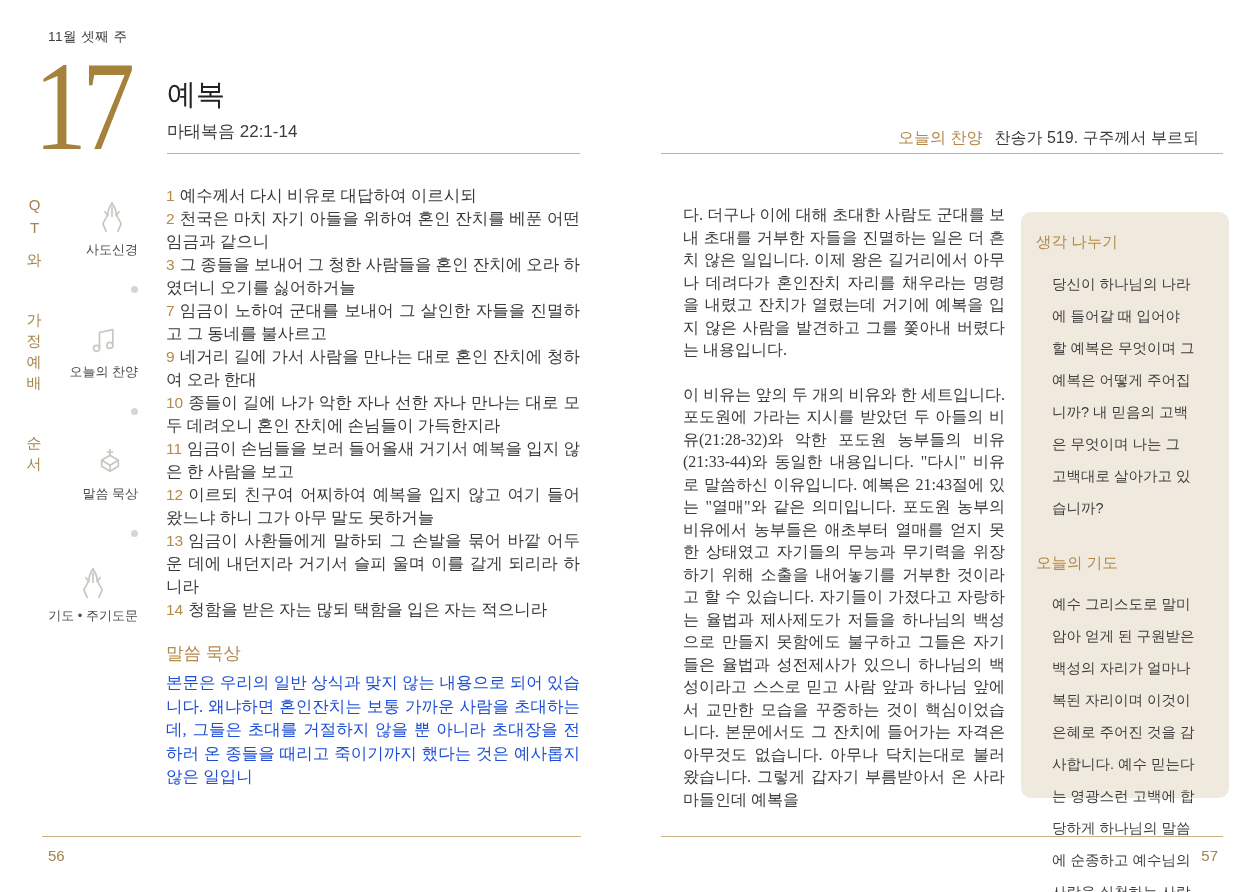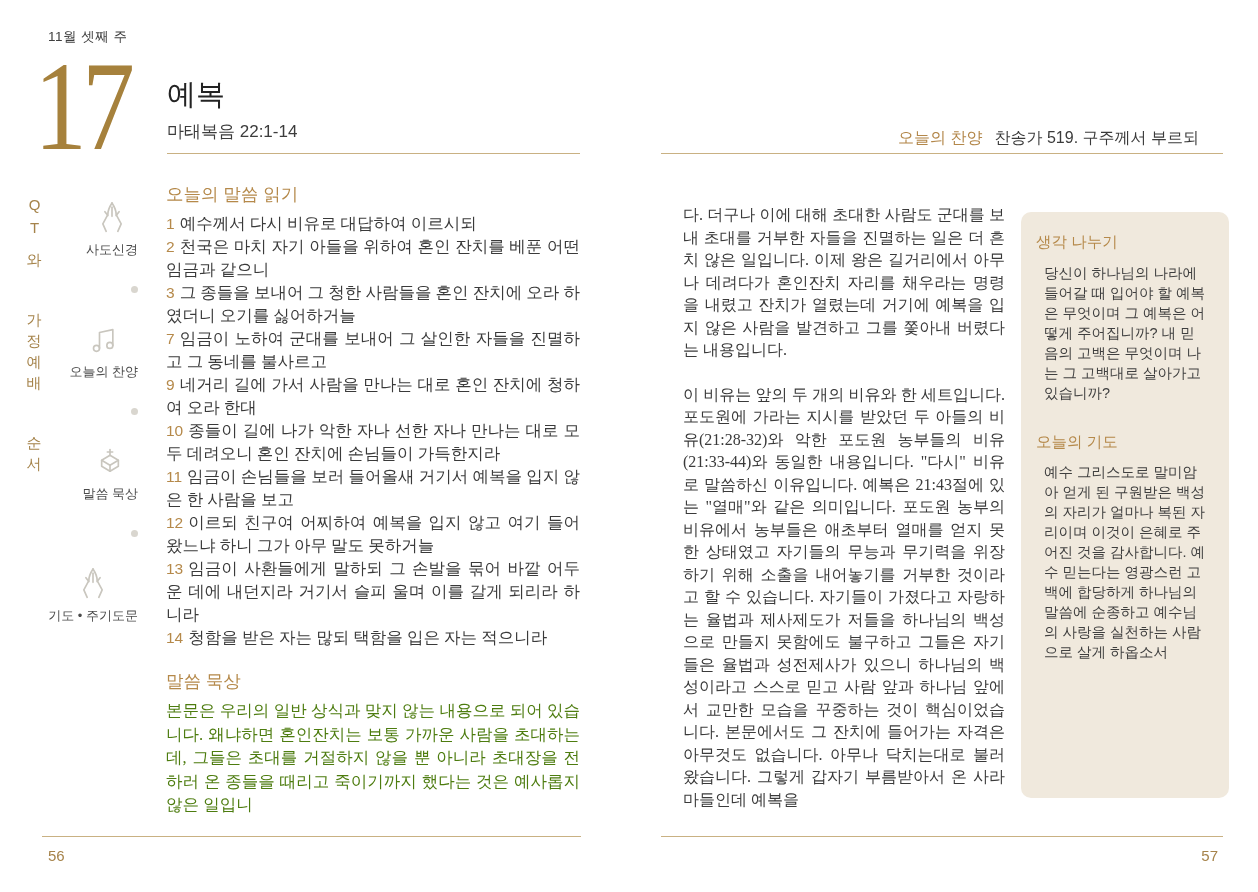--- a/index.html
+++ b/index.html
@@ -43,32 +43,32 @@
   .step-label{font-size:13px;color:#4b4b4b;margin-top:3px;white-space:nowrap;}
   .dot{width:7px;height:7px;border-radius:50%;background:#d9d6cf;margin:27px 0;}
   
   .reading{position:absolute;left:166px;top:184px;width:414px;}
   .section-heading{font-size:17.5px;font-weight:500;color:#b5894a;margin:0 0 7px 0;line-height:1.2;}
   .verse{margin:0;font-family:"Liberation Serif","DejaVu Serif",serif;
     font-size:16.5px;line-height:23px;color:#3a3a3a;text-align:justify;}
   .vnum{color:#b5894a;font-family:"Liberation Sans","DejaVu Sans",sans-serif;font-size:15.5px;margin-right:5px;}
   .meditation-heading{margin-top:22px;}
   .meditation-body{margin:0;font-family:"Liberation Serif","DejaVu Serif",serif;
-    font-size:16.5px;line-height:23.5px;color:#4d7c0f;text-align:justify;}
+    font-size:16.5px;line-height:23.5px;color:#1d4ed8;text-align:justify;}
   
   .commentary{position:absolute;left:683px;top:196px;width:322px;margin-top:8px;}
   .commentary p{margin:0 0 22px 0;font-family:"Liberation Serif","DejaVu Serif",serif;
     font-size:16px;line-height:22.5px;color:#3a3a3a;text-align:justify;}
   
   .share-box{
     position:absolute;left:1021px;top:212px;width:208px;height:586px;
     background:#f0e9dd;border-radius:10px;box-sizing:border-box;padding:21px 15px;
   }
   .box-heading{font-size:15.5px;font-weight:500;color:#b5894a;margin:0 0 11px 0;line-height:1.2;}
-  .box-body{margin:8px;font-size:14.5px;line-height:20px;color:#3f3f3f;}
+  .box-body{margin:16px;font-size:14.5px;line-height:32px;color:#3f3f3f;}
   .box-body.share{margin-bottom:30px;}
 </style>
 </head>
 <body>
 
 <div class="page">
 
   <div class="week-label">11월 셋째 주</div>
   <div class="day-number">17</div>
   <div class="title-block">
@@ -122,21 +122,20 @@
               <path d="M24 11v11"></path>
               <path d="M19 21l-3.5-4.5"></path>
               <path d="M29 21l3.5-4.5"></path>
             </svg></div>
           <div class="step-label">기도 • 주기도문</div>
         </div>
       </div>
   </aside>
 
   <section class="reading">
-    <h3 class="section-heading">오늘의 말씀 읽기</h3>
     <div id="verses">
         <p class="verse"><span class="vnum">1</span><span class="vtext">예수께서 다시 비유로 대답하여 이르시되</span></p>
         <p class="verse"><span class="vnum">2</span><span class="vtext">천국은 마치 자기 아들을 위하여 혼인 잔치를 베푼 어떤 임금과 같으니</span></p>
         <p class="verse"><span class="vnum">3</span><span class="vtext">그 종들을 보내어 그 청한 사람들을 혼인 잔치에 오라 하였더니 오기를 싫어하거늘</span></p>
         <p class="verse"><span class="vnum">7</span><span class="vtext">임금이 노하여 군대를 보내어 그 살인한 자들을 진멸하고 그 동네를 불사르고</span></p>
         <p class="verse"><span class="vnum">9</span><span class="vtext">네거리 길에 가서 사람을 만나는 대로 혼인 잔치에 청하여 오라 한대</span></p>
         <p class="verse"><span class="vnum">10</span><span class="vtext">종들이 길에 나가 악한 자나 선한 자나 만나는 대로 모두 데려오니 혼인 잔치에 손님들이 가득한지라</span></p>
         <p class="verse"><span class="vnum">11</span><span class="vtext">임금이 손님들을 보러 들어올새 거기서 예복을 입지 않은 한 사람을 보고</span></p>
         <p class="verse"><span class="vnum">12</span><span class="vtext">이르되 친구여 어찌하여 예복을 입지 않고 여기 들어왔느냐 하니 그가 아무 말도 못하거늘</span></p>
         <p class="verse"><span class="vnum">13</span><span class="vtext">임금이 사환들에게 말하되 그 손발을 묶어 바깥 어두운 데에 내던지라 거기서 슬피 울며 이를 갈게 되리라 하니라</span></p>

